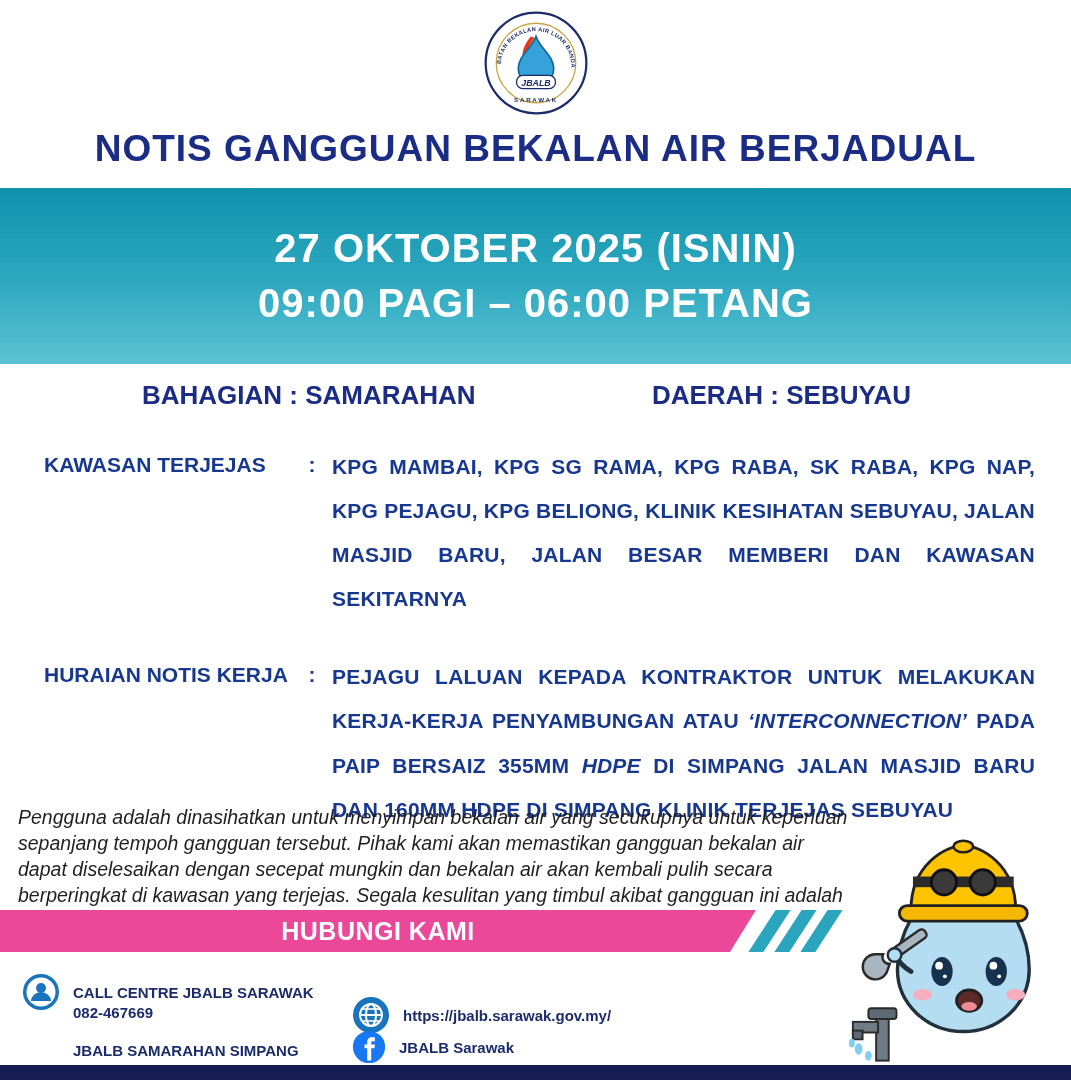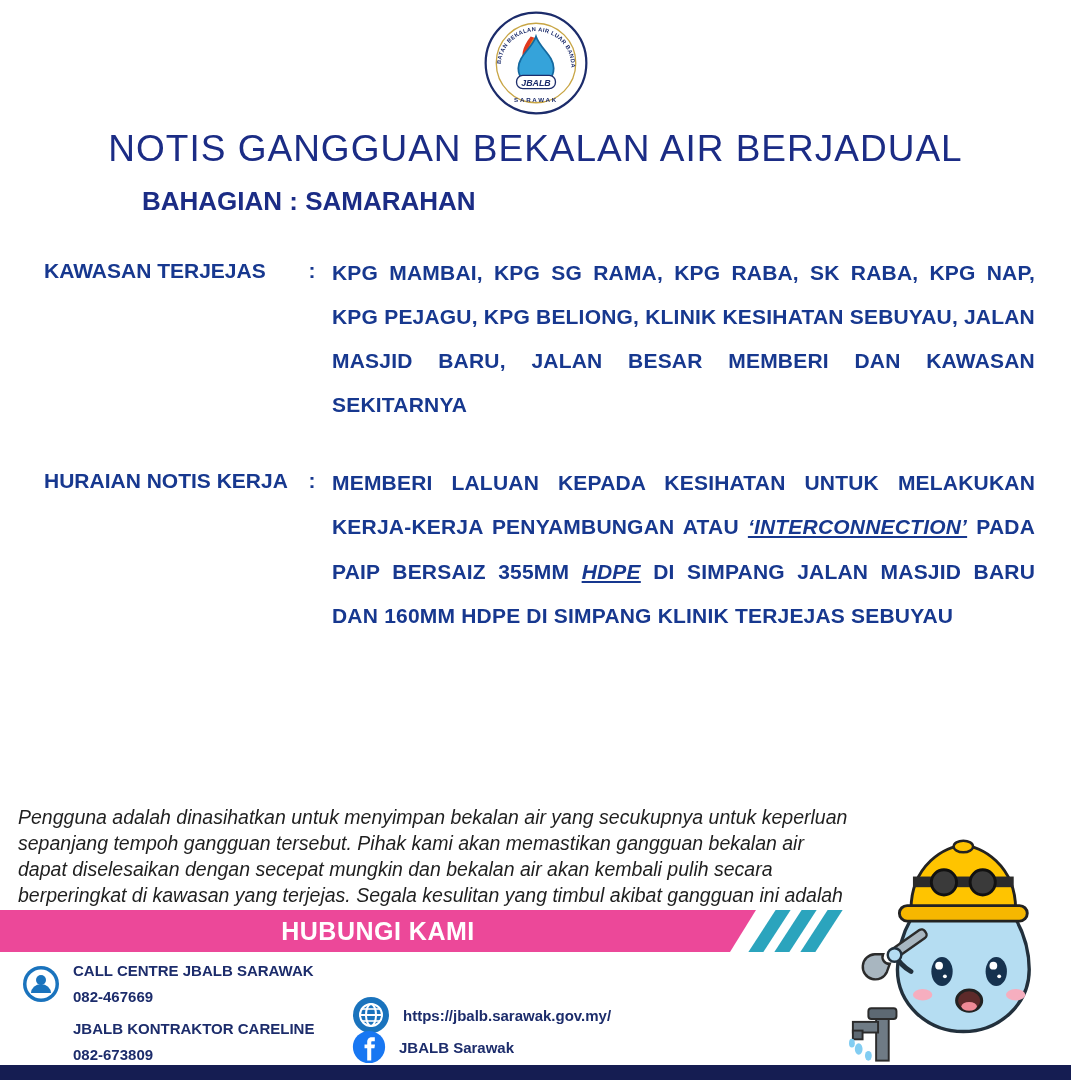--- a/index.html
+++ b/index.html
@@ -5,61 +5,61 @@
   html,body{margin:0;padding:0;background:#ffffff;}
   .page{
     position:relative;width:1071px;height:1080px;margin:0 auto;background:#ffffff;
     font-family:"Liberation Sans", sans-serif;overflow:hidden;
   }
   
   .logo-wrap{display:flex;justify-content:center;padding-top:10px;}
   .logo-wrap svg{width:106px;height:106px;}
   
   .title{
-    margin-top:12px;text-align:center;color:#1b2c85;font-size:37px;font-weight:400;
+    margin-top:12px;text-align:center;color:#1b2c85;font-size:37px;font-weight:700;
     letter-spacing:1px;
   }
   
   .banner{
     margin-top:18px;height:176px;
     background:linear-gradient(180deg,#0f93ad 0%,#2fa9c0 55%,#5cc3d4 100%);
     display:flex;flex-direction:column;justify-content:center;align-items:center;gap:10px;
   }
   .banner .line{color:#ffffff;font-size:40px;font-weight:800;letter-spacing:1px;}
   
   .region-row{
     display:flex;justify-content:space-between;padding:0 160px 0 142px;margin-top:16px;
     color:#1b2c85;font-size:26px;font-weight:800;
   }
   
   .info-row{display:flex;padding:0 36px;margin-top:34px;color:#17388f;font-weight:700;margin-left:8px;}
   .info-label{width:248px;flex-shrink:0;font-size:21px;padding-top:8px;}
   .info-colon{width:40px;text-align:center;font-size:21px;padding-top:8px;}
   .info-text{flex:1;font-size:21px;line-height:2.1;text-align:justify;letter-spacing:0.2px;}
-  .it{font-style:italic;text-decoration:underline;}
+  .it{font-style:italic;}
   
   .advisory{
     position:absolute;left:18px;top:804px;width:838px;
     font-style:italic;font-size:19.5px;line-height:1.34;color:#1f1f1f;font-weight:500;
   }
   
   .contact-banner{position:absolute;left:0;top:910px;width:850px;height:42px;}
   .cb-bar{
     position:absolute;left:0;top:0;width:756px;height:42px;background:#ec4899;
     clip-path:polygon(0 0,100% 0,calc(100% - 26px) 100%,0 100%);
     display:flex;align-items:center;justify-content:center;
     color:#ffffff;font-size:25px;font-weight:800;letter-spacing:0.5px;
   }
   .cb-stripe{position:absolute;top:0;height:42px;width:15px;background:#2ba4bd;transform:skewX(-33deg);}
   .s1{left:762px;} .s2{left:788px;} .s3{left:814px;}
   
   .contact-item{position:absolute;display:flex;align-items:center;gap:13px;color:#1c2c6b;}
   .contact-item svg{width:38px;height:38px;flex-shrink:0;}
   .contact-item.small svg{width:34px;height:34px;}
-  .ci-texts{display:flex;flex-direction:column;gap:9px;font-size:15px;font-weight:700;}
+  .ci-texts{display:flex;flex-direction:column;gap:3px;font-size:15px;font-weight:700;margin-top:22px;}
   .ci-single{font-size:15px;font-weight:700;}
   .pos-callcentre{left:22px;top:962px;}
   .pos-careline{left:22px;top:1020px;}
   .pos-website{left:352px;top:996px;}
   .pos-facebook{left:352px;top:1030px;}
   .pos-instagram{left:648px;top:996px;}
   
   .mascot{position:absolute;right:4px;bottom:16px;width:218px;height:248px;}
   
   .footer-bar{position:absolute;left:0;right:0;bottom:0;height:15px;background:#151d52;}
@@ -81,35 +81,40 @@
       <path d="M57,32 C50,42 49,52 52,58 C51,48 57,40 62,34 Z" fill="#f08a1d" opacity="0.9"></path>
       <path d="M60,30 C65,44 80,52 80,66 a20,20 0 1 1 -40,0 C40,52 55,44 60,30 Z" fill="#35a3da" stroke="#14699f" stroke-width="2"></path>
       <rect x="38" y="74" width="44" height="15" rx="7" fill="#ffffff" stroke="#1c2c6b" stroke-width="1.5"></rect>
       <text x="60" y="85.5" text-anchor="middle" font-size="10" font-style="italic" font-weight="bold" fill="#1c2c6b">JBALB</text>
       <text x="60" y="104" text-anchor="middle" font-size="7" letter-spacing="2" font-weight="bold" fill="#1c2c6b">SARAWAK</text>
     </svg>
   </div>
 
   <div class="title">NOTIS GANGGUAN BEKALAN AIR BERJADUAL</div>
 
+  <div class="banner">
+    <div class="line">27 OKTOBER 2025 (ISNIN)</div>
+    <div class="line">09:00 PAGI – 06:00 PETANG</div>
+  </div>
 
   <div class="region-row">
     <span>BAHAGIAN : SAMARAHAN</span>
+    <span>DAERAH : SEBUYAU</span>
   </div>
 
   <div class="info-row">
     <div class="info-label">KAWASAN TERJEJAS</div>
     <div class="info-colon">:</div>
     <div class="info-text">KPG MAMBAI, KPG SG RAMA, KPG RABA, SK RABA, KPG NAP, KPG PEJAGU, KPG BELIONG, KLINIK KESIHATAN SEBUYAU, JALAN MASJID BARU, JALAN BESAR MEMBERI DAN KAWASAN SEKITARNYA</div>
   </div>
 
   <div class="info-row">
     <div class="info-label">HURAIAN NOTIS KERJA</div>
     <div class="info-colon">:</div>
-    <div class="info-text"><span>MEMBERI LALUAN KEPADA KESIHATAN UNTUK MELAKUKAN KERJA-KERJA PENYAMBUNGAN ATAU </span><span class="it">‘INTERCONNECTION’</span><span> PADA PAIP BERSAIZ 355MM </span><span class="it">HDPE</span><span> DI SIMPANG JALAN MASJID BARU DAN 160MM HDPE DI SIMPANG KLINIK TERJEJAS SEBUYAU</span></div>
+    <div class="info-text"><span>PEJAGU LALUAN KEPADA KONTRAKTOR UNTUK MELAKUKAN KERJA-KERJA PENYAMBUNGAN ATAU </span><span class="it">‘INTERCONNECTION’</span><span> PADA PAIP BERSAIZ 355MM </span><span class="it">HDPE</span><span> DI SIMPANG JALAN MASJID BARU DAN 160MM HDPE DI SIMPANG KLINIK TERJEJAS SEBUYAU</span></div>
   </div>
 
   <div class="advisory">Pengguna adalah dinasihatkan untuk menyimpan bekalan air yang secukupnya untuk keperluan sepanjang tempoh gangguan tersebut. Pihak kami akan memastikan gangguan bekalan air dapat diselesaikan dengan secepat mungkin dan bekalan air akan kembali pulih secara berperingkat di kawasan yang terjejas. Segala kesulitan yang timbul akibat gangguan ini adalah sangat dikesali.</div>
 
   <div class="contact-banner">
     <div class="cb-bar">HUBUNGI KAMI</div>
     <div class="cb-stripe s1"></div>
     <div class="cb-stripe s2"></div>
     <div class="cb-stripe s3"></div>
   </div>
@@ -123,21 +128,21 @@
     </svg>
     <div class="ci-texts">
       <span>CALL CENTRE JBALB SARAWAK</span>
       <span>082-467669</span>
     </div>
   </div>
 
   <div class="contact-item pos-careline">
     <div style="width:38px;flex-shrink:0;"></div>
     <div class="ci-texts">
-      <span>JBALB KONTRAKTOR CARELINE</span>
+      <span>JBALB SAMARAHAN SIMPANG</span>
       <span>082-673809</span>
     </div>
   </div>
 
   <div class="contact-item pos-website">
     <svg viewBox="0 0 38 38">
       <circle cx="19" cy="19" r="18" fill="#1a73bd"></circle>
       <circle cx="19" cy="19" r="11" fill="none" stroke="#ffffff" stroke-width="2"></circle>
       <ellipse cx="19" cy="19" rx="5" ry="11" fill="none" stroke="#ffffff" stroke-width="2"></ellipse>
       <line x1="8" y1="19" x2="30" y2="19" stroke="#ffffff" stroke-width="2"></line>

